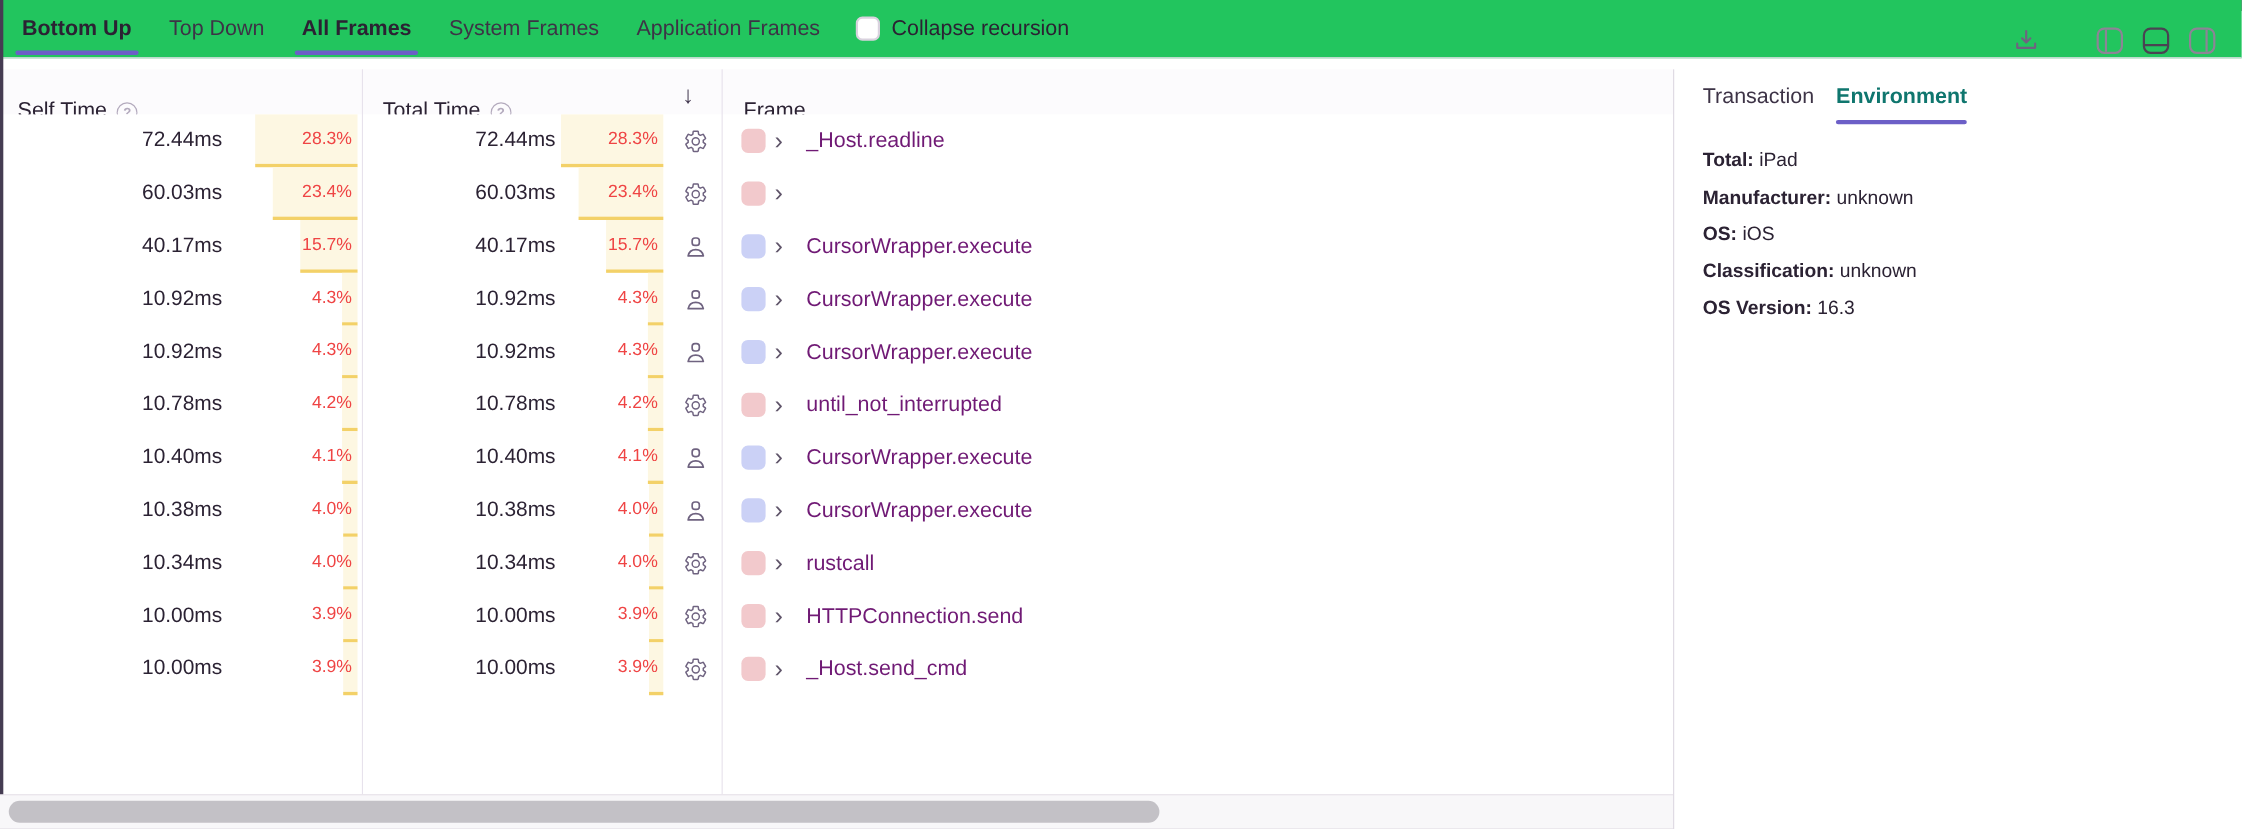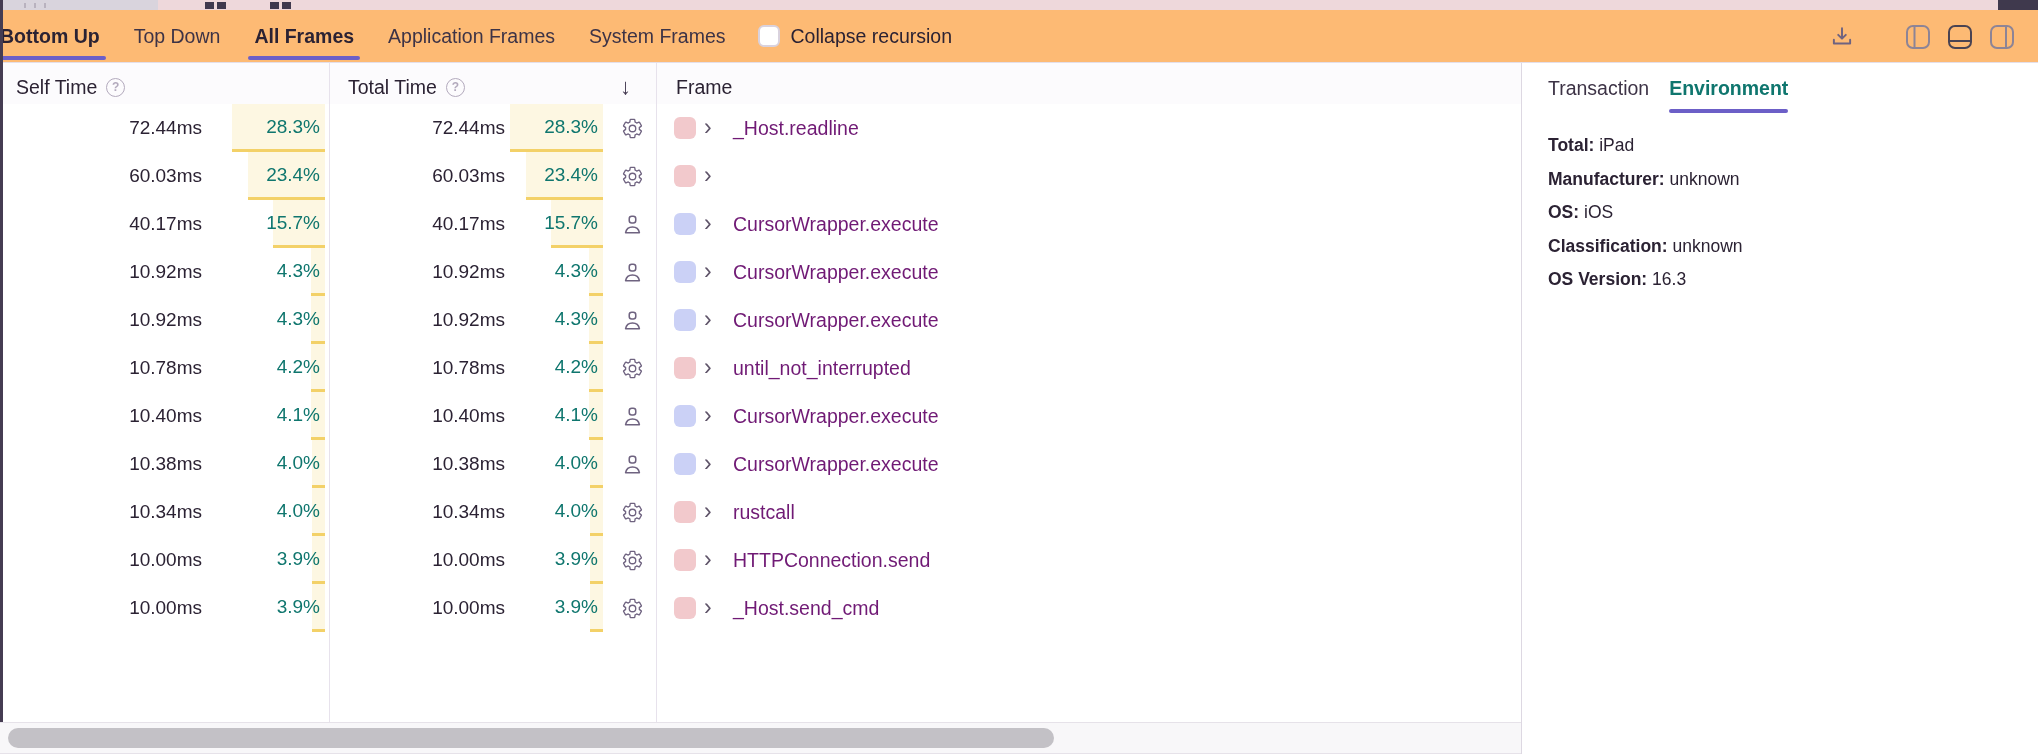--- a/index.html
+++ b/index.html
@@ -9,56 +9,56 @@
 
   
   .minimap { position:absolute; left:0; top:0; width:2038px; height:10px; background:#eed8db; }
   .mm-left { position:absolute; left:3px; top:0; width:155px; height:10px; background:#d9d4dd; }
   .mm-tick { position:absolute; top:3px; width:2px; height:5px; background:#b9b2bf; }
   .mm-mark { position:absolute; top:2px; width:9px; height:7px; background:#3f394e; }
   .mm-right { position:absolute; right:0; top:0; width:40px; height:10px; background:#3f394d; }
   .edge-bar { position:absolute; left:0; top:0; width:3px; height:722px; background:#453c52; z-index:6; }
 
   
-  .tabbar { position:absolute; left:0; top:10px; width:2038px; height:53px; background:#fdba74;
-            border-bottom:1px solid #e4dfe9; display:flex; align-items:center; }
+  .tabbar { position:absolute; left:0; top:0; width:2038px; height:53px; background:#22c55e;
+            border-bottom:1px solid #e4dfe9; display:flex; align-items:center; padding-left:20px; }
   .tabswrap { display:flex; align-items:center; gap:34px; height:53px; }
   .tab { font-size:19.5px; color:#3d3346; position:relative; height:53px; line-height:52px; white-space:nowrap; cursor:pointer; }
   .tab.active { font-weight:bold; color:#2b2233; }
   .tab.active::after { content:""; position:absolute; left:-6px; right:-6px; bottom:3px; height:4px;
                        background:#6c5fc7; border-radius:2px; }
   .collapse { display:flex; align-items:center; gap:11px; margin-left:32px; cursor:pointer; }
   .checkbox { width:22px; height:22px; border:2px solid #d9d2de; border-radius:6px; background:#fff; }
   .collapse-label { font-size:19.5px; color:#2b2233; white-space:nowrap; }
 
   
   .toolbar-icons { position:absolute; right:22px; top:10px; height:53px; display:flex; align-items:center; gap:14px; }
   .tool-btn { width:28px; height:28px; display:flex; align-items:center; justify-content:center; cursor:pointer; }
   .tool-btn.dl { margin-right:34px; }
   .tool-btn svg { display:block; }
 
   
   .thead { position:absolute; left:0; top:63px; width:1521px; height:50px; background:#fcfbfd;
            border-bottom:1px solid #e4dfe9; font-size:19.5px; color:#2b2233; }
-  .hgroup { position:absolute; top:0; height:49px; display:flex; align-items:center; gap:9px; }
+  .hgroup { position:absolute; top:0; height:49px; display:flex; align-items:flex-end; gap:9px; }
   .help-icon { width:19px; height:19px; border:1.5px solid #b3aabd; border-radius:50%; color:#b3aabd;
                font-size:12px; line-height:16px; text-align:center; font-weight:bold; }
   .sort-arrow { position:absolute; left:620px; top:0; height:49px; line-height:47px; font-size:22px; color:#453b52; cursor:pointer; }
   .vdiv { position:absolute; width:1px; top:63px; height:659px; background:#e7e2ec; z-index:2; }
 
   
   .rows { position:absolute; left:0; top:104px; width:1521px; background:#fff; }
   .frow { position:relative; height:48px; cursor:pointer; }
   .t-num { position:absolute; top:0; line-height:48px; text-align:right; font-size:19px; color:#2b2233; }
   .t-self { left:0; width:202px; }
   .t-total { left:300px; width:205px; }
   .pcell { position:absolute; top:0; height:48px; width:93px; }
   .pcell-self { left:232px; } .pcell-total { left:510px; }
   .fill { position:absolute; right:0; top:0; bottom:0; border-bottom:3px solid #f3d168; background:#fdf7e2; }
-  .pct { position:absolute; right:5px; top:0; line-height:46px; font-size:19px; color:#0f766e; }
+  .pct { position:absolute; right:5px; top:0; line-height:46px; font-size:16px; color:#ef4444; }
   .picon { position:absolute; left:616px; top:0; width:32px; height:48px; display:flex; align-items:center;
            justify-content:center; color:#6f6380; }
   .fswatch { position:absolute; left:674px; top:13px; width:22px; height:22px; border-radius:6px; }
   .fchev { position:absolute; left:704px; top:0; line-height:46px; font-size:23px; color:#5f5469; }
   .fname { position:absolute; left:733px; top:0; line-height:48px; font-size:19.5px; color:#701a75; white-space:nowrap; }
 
   
   .hscroll { position:absolute; left:0; top:722px; width:1521px; height:32px; background:#f8f7f9;
              border-top:1px solid #e6e2e9; border-bottom:1px solid #e6e2e9; }
   .hthumb { position:absolute; left:8px; top:5px; width:1046px; height:20px; background:#c3c1c6; border-radius:10px; cursor:grab; }
@@ -90,22 +90,22 @@
     <div class="mm-mark" style="left:282px"></div>
     <div class="mm-right"></div>
   </div>
   <div class="edge-bar"></div>
 
   <div class="tabbar">
     <div class="tabswrap">
         <span class="tab active">Bottom Up</span>
         <span class="tab">Top Down</span>
         <span class="tab active">All Frames</span>
+        <span class="tab">System Frames</span>
         <span class="tab">Application Frames</span>
-        <span class="tab">System Frames</span>
       </div>
     <label class="collapse">
       <span class="checkbox"></span>
       <span class="collapse-label">Collapse recursion</span>
     </label>
   </div>
 
   <div class="toolbar-icons">
     <div class="tool-btn dl">
       <svg width="26" height="26" viewBox="0 0 24 24" fill="none" stroke="#6f6380" stroke-width="1.8" stroke-linecap="round" stroke-linejoin="round">

